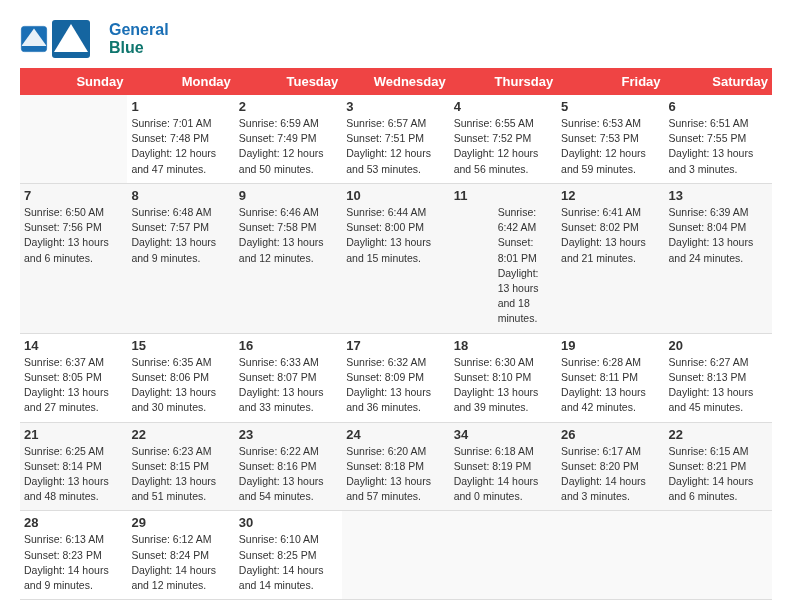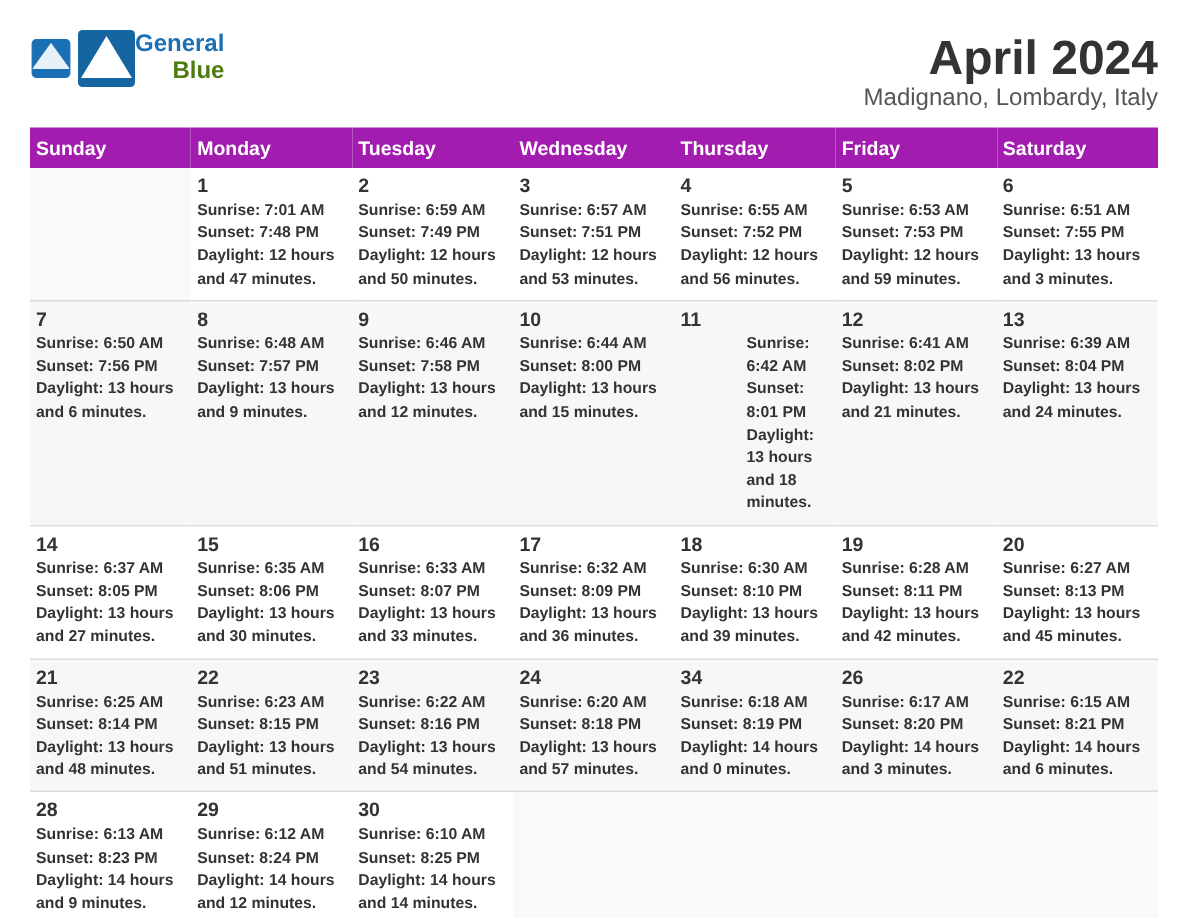--- a/index.html
+++ b/index.html
@@ -36,24 +36,24 @@
     .location-title {
       font-size: 16px;
       color: #555;
     }
     table {
       width: 100%;
       border-collapse: collapse;
       font-size: 11px;
     }
     thead tr th {
-      background-color: #a21caf;
+      background-color: #ef4444;
       color: #fff;
       padding: 6px 4px;
-      text-align: left;
+      text-align: right;
       font-size: 13px;
       font-weight: bold;
     }
     tbody tr td {
       vertical-align: top;
       padding: 4px 4px 6px 4px;
       border-bottom: 1px solid #ddd;
       width: 107px;
       min-height: 80px;
       color: #333;
@@ -61,21 +61,20 @@
     tbody tr td .day-num {
       font-size: 13px;
       font-weight: bold;
       display: block;
       margin-bottom: 2px;
     }
     tbody tr td .day-info {
       font-size: 10.5px;
       line-height: 1.45;
       color: #333;
-      font-weight: bold;
     }
     tbody tr {
       background: #fff;
     }
     tbody tr:nth-child(even) {
       background: #f7f7f7;
     }
     .empty-cell {
       background: #f9f9f9;
     }
@@ -92,30 +91,26 @@
 
       <path d="M8 28 L20 10 L32 28 Z" fill="#1a6fb5" opacity="0.0"></path>
     </svg>
     <div>
       <div style="display:flex; align-items:center;">
         <svg width="38" height="38" viewBox="0 0 38 38">
           <rect x="0" y="0" width="38" height="38" rx="3" fill="#1565a0"></rect>
           <polygon points="19,4 36,32 2,32" fill="white"></polygon>
           <rect x="0" y="0" width="38" height="38" rx="3" fill="none"></rect>
         </svg>
-        <div style="margin-left:0;">
+        <div style="margin-left:19px;">
           <div style="font-size:16px;font-weight:bold;color:#1a6fb5;">General</div>
-          <div style="font-size:16px;font-weight:bold;color:#4d7c0f;text-align:right;">Blue</div>
+          <div style="font-size:16px;font-weight:bold;color:#0f766e;">Blue</div>
         </div>
       </div>
     </div>
-  </div>
-  <div class="title-block">
-    <div class="month-title">April 2024</div>
-    <div class="location-title">Madignano, Lombardy, Italy</div>
   </div>
 </div>
 
 <table>
   <thead>
     <tr>
     <th>Sunday</th>
         <th>Monday</th>
         <th>Tuesday</th>
         <th>Wednesday</th>

